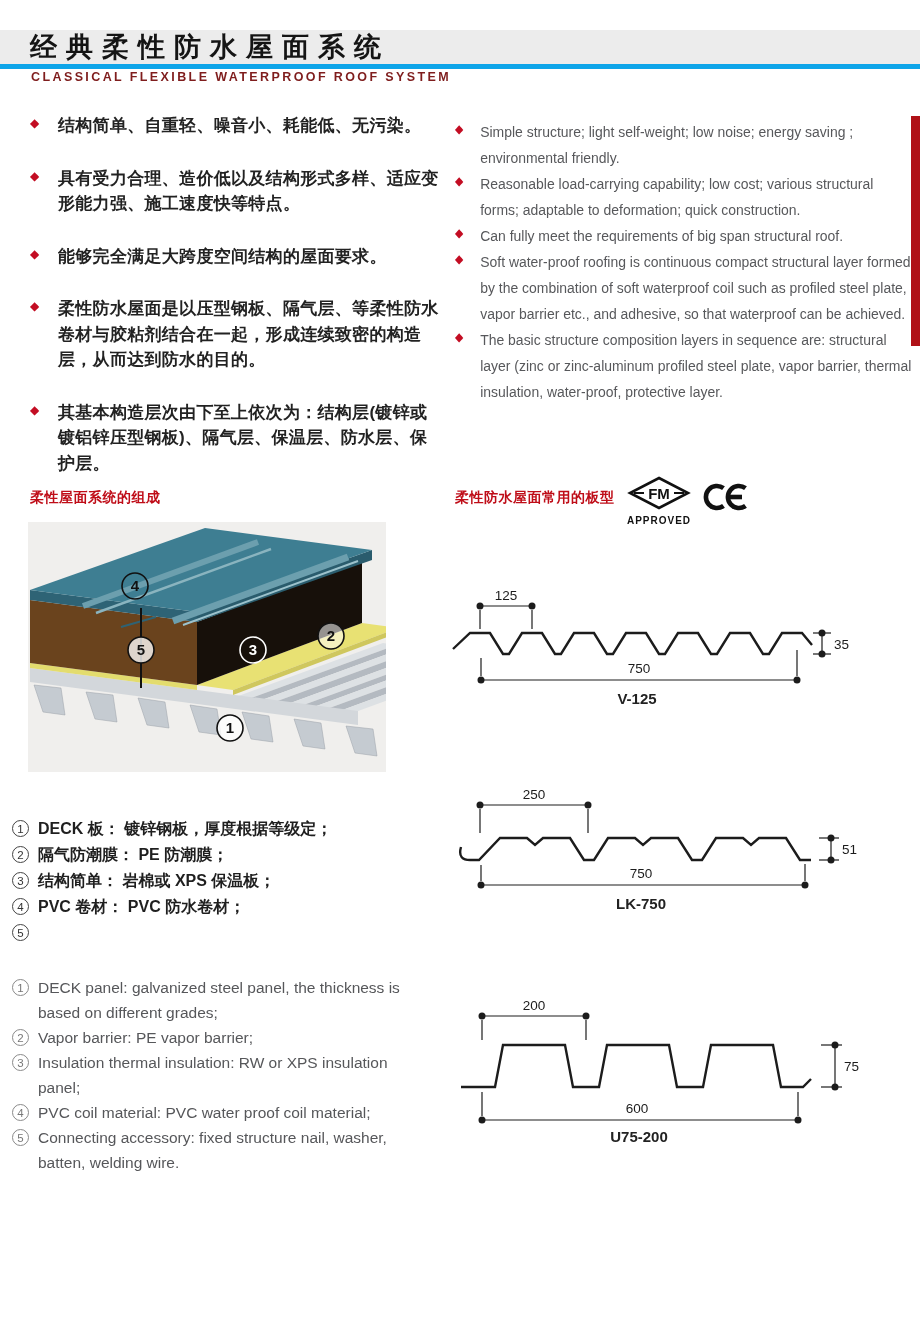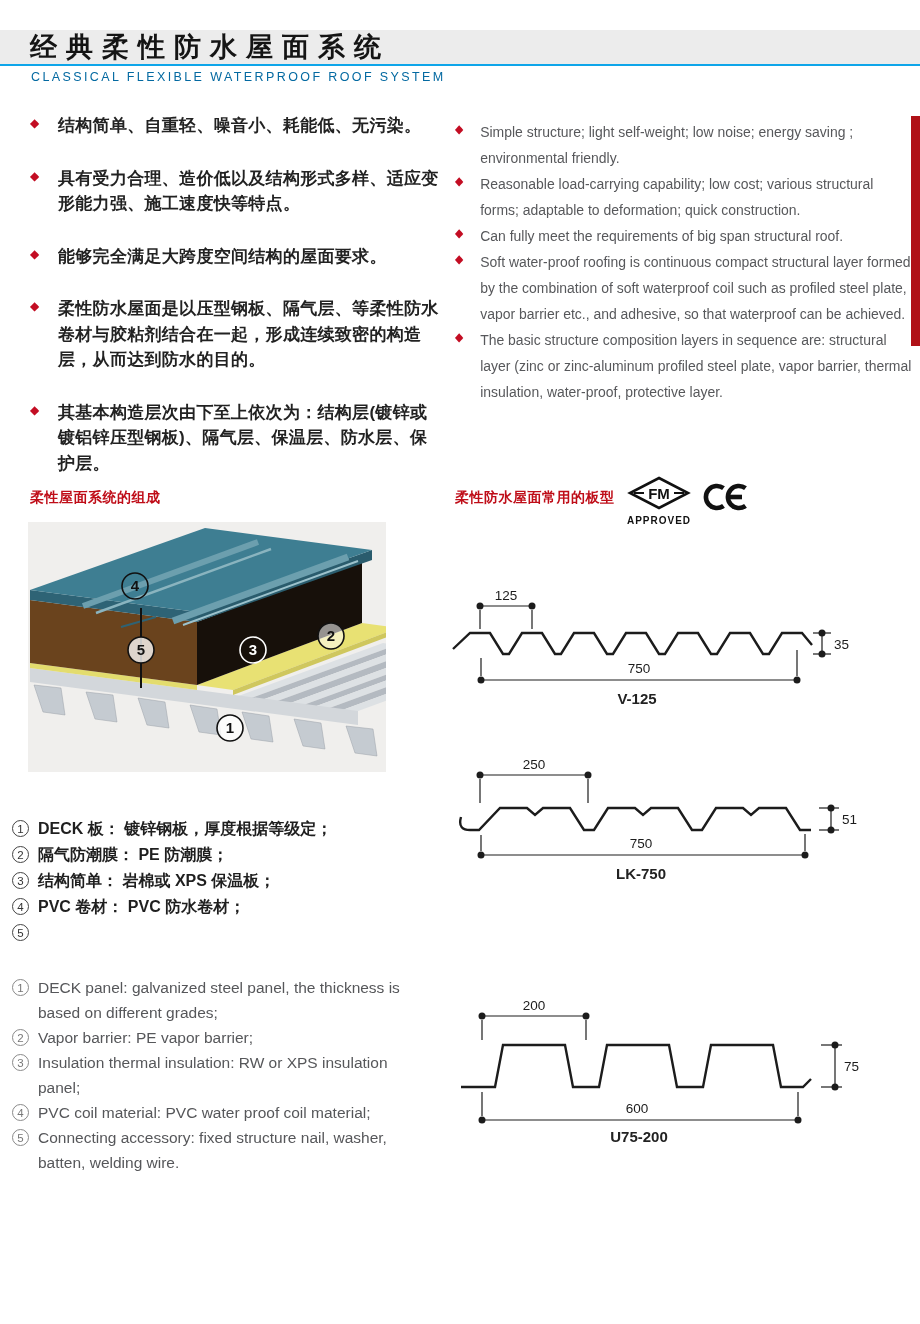--- a/index.html
+++ b/index.html
@@ -1,25 +1,25 @@
 <!DOCTYPE html>
 <html><head>
 <meta charset="utf-8">
 <style>
   html,body{margin:0;padding:0;background:#ffffff;}
   #page{position:relative;width:920px;height:1324px;background:#ffffff;overflow:hidden;
         font-family:"Liberation Sans","DejaVu Sans",sans-serif;}
 
   
   .band{position:absolute;left:0;top:30px;width:920px;height:34px;background:#ececec;
-        border-bottom:2px solid #0ea5e9;}
+        border-bottom:5px solid #0ea5e9;}
   .title-zh{position:absolute;left:30px;top:0;height:34px;line-height:35px;
             font-size:27px;font-weight:800;letter-spacing:9px;color:#141414;white-space:nowrap;}
-  .subtitle-en{position:absolute;left:31px;top:70px;font-size:12.5px;font-weight:400;
-               letter-spacing:2.4px;color:#0369a1;white-space:nowrap;}
+  .subtitle-en{position:absolute;left:31px;top:70px;font-size:12.5px;font-weight:700;
+               letter-spacing:2.4px;color:#7f1d1d;white-space:nowrap;}
 
   
   ul.features{list-style:none;margin:0;padding:0;position:absolute;}
   ul.features li{position:relative;padding-left:28px;}
   ul.features .diamond{position:absolute;left:0;top:4px;font-size:12px;line-height:12px;color:#c30d23;}
   .features-zh{left:30px;top:113px;width:412px;}
   .features-zh li{font-size:17px;font-weight:600;line-height:25.5px;color:#222;letter-spacing:.3px;}
   .features-zh li + li{margin-top:27px;}
   .features-en{left:455px;top:119px;width:512px;transform:scaleX(.9);transform-origin:left top;}
   .features-en li{font-size:15.5px;line-height:26px;color:#57585b;padding-left:25px;}
@@ -29,21 +29,21 @@
   .sec-title{position:absolute;top:489px;font-size:14px;font-weight:700;color:#bf0d18;letter-spacing:.5px;}
   .sec-title.left{left:30px;} .sec-title.right{left:455px;}
 
   
   .fm{position:absolute;left:627px;top:476px;}
   .ce{position:absolute;left:702px;top:482px;}
 
   
   .diagram{position:absolute;left:28px;top:522px;}
   .profile{position:absolute;left:445px;}
-  .p1{top:573px;} .p2{top:745px;} .p3{top:1000px;}
+  .p1{top:573px;} .p2{top:775px;} .p3{top:1000px;}
   .pro{stroke:#1c1c1c;stroke-width:2.4;fill:none;stroke-linejoin:miter;}
   .dim{stroke:#1c1c1c;stroke-width:1.2;fill:none;}
   .dot{fill:#1c1c1c;}
   text.dimtxt{font-family:"Liberation Sans",sans-serif;font-size:13.5px;fill:#1c1c1c;}
   text.plabel{font-family:"Liberation Sans",sans-serif;font-size:15px;font-weight:700;fill:#222;}
   text.callout{font-family:"Liberation Sans",sans-serif;font-size:15px;font-weight:600;fill:#111;
                text-anchor:middle;}
 
   
   ol.legend{list-style:none;margin:0;padding:0;position:absolute;}

